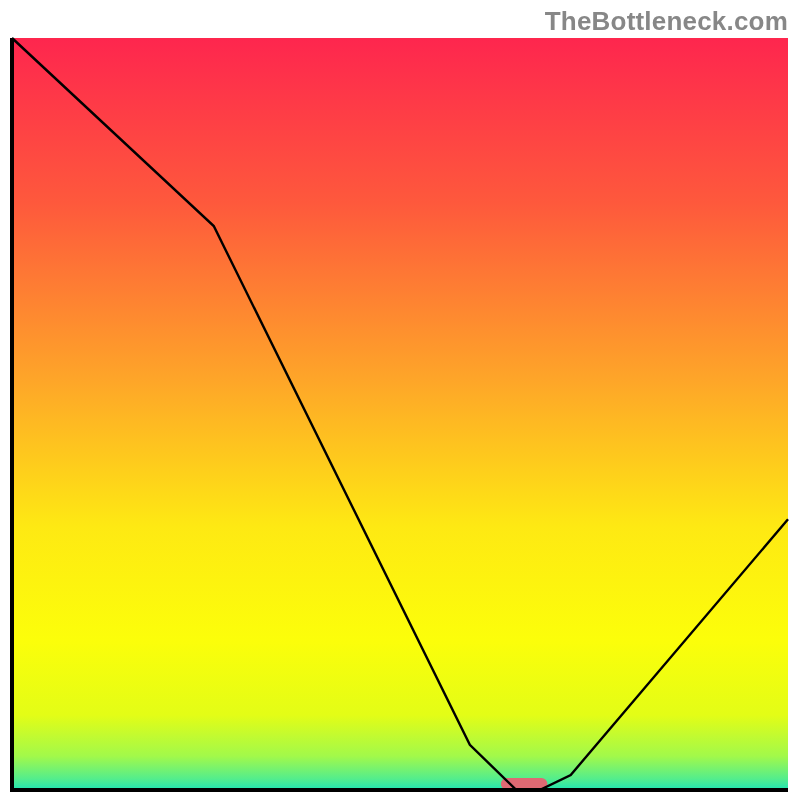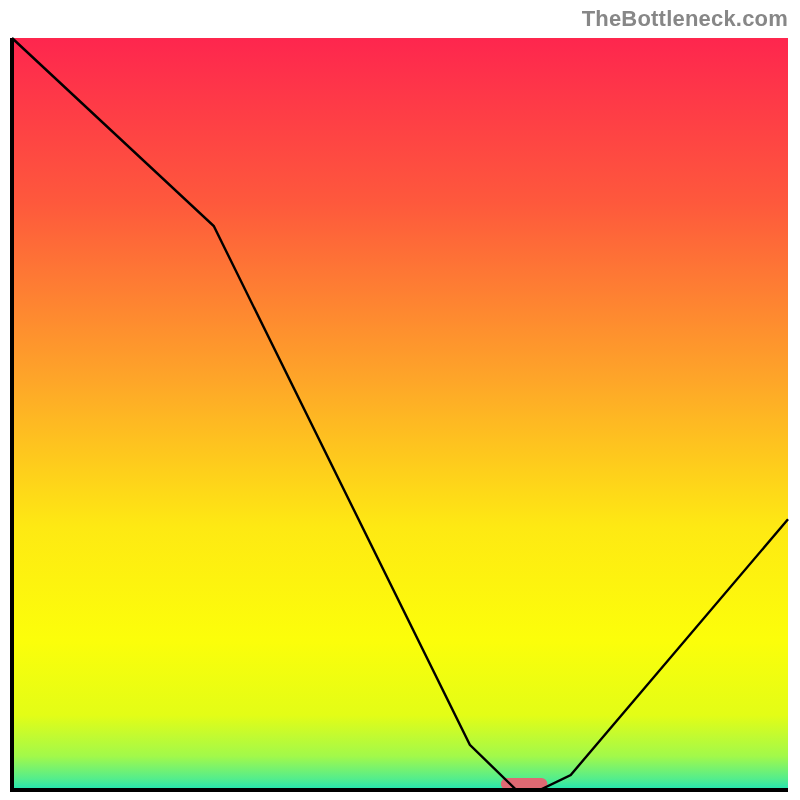--- a/index.html
+++ b/index.html
@@ -8,21 +8,21 @@
     width: 800px;
     height: 800px;
     background: #ffffff;
     overflow: hidden;
   }
   .watermark {
     position: absolute;
     top: 6px;
     right: 12px;
     font-family: Arial, Helvetica, sans-serif;
-    font-size: 22px;
+    font-size: 26px;
     font-weight: bold;
     color: #878787;
     letter-spacing: 0.2px;
   }
   .chart-outer {
     position: absolute;
     top: 36px;
     left: 10px;
     width: 780px;
     height: 756px;

